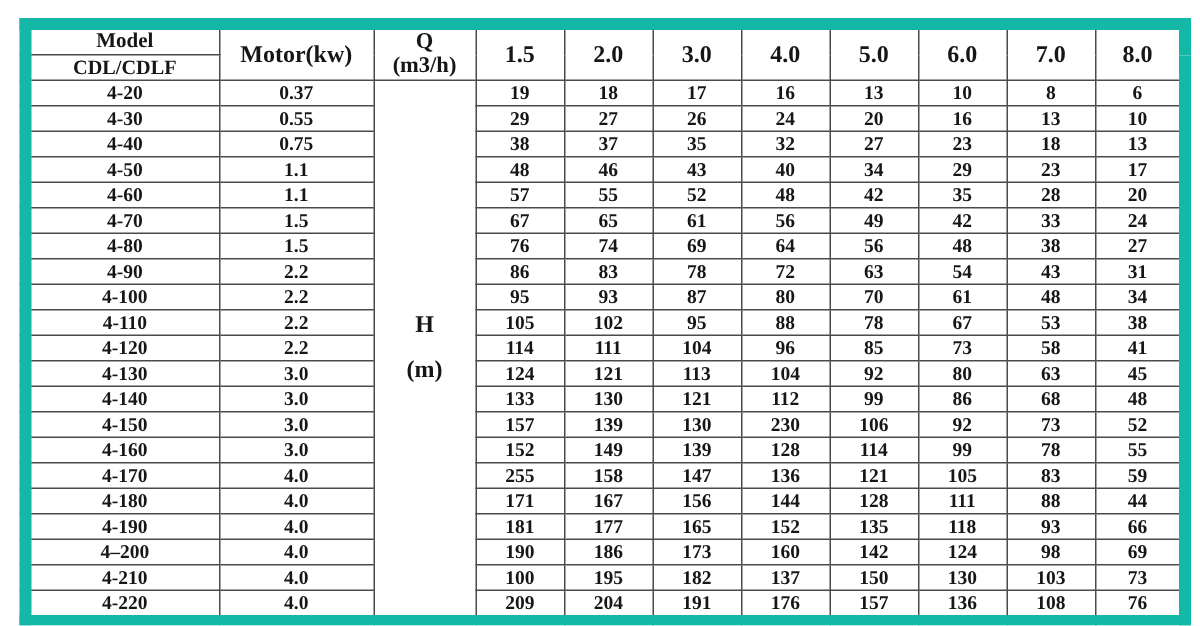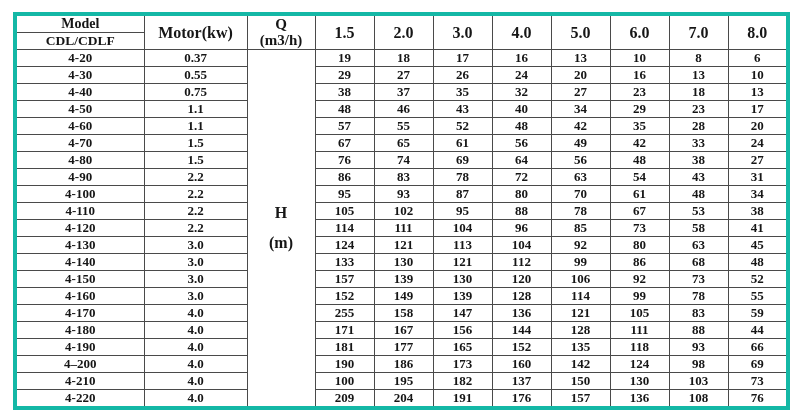--- a/index.html
+++ b/index.html
@@ -32,21 +32,21 @@
     border: 1px solid #4a4a4a;
     padding: 0;
     text-align: center;
     vertical-align: middle;
     color: #161616;
     font-weight: bold;
     overflow: hidden;
     white-space: nowrap;
   }
   table.spec {
-    border: 4px solid #14b8a6;
+    border: 8px solid #14b8a6;
   }
   th.model-head {
     font-size: 14px;
     height: 16px;
   }
   th.model-sub {
     font-size: 13.5px;
     height: 16px;
     margin-top: 8px;
   }
@@ -279,21 +279,21 @@
           <td class="head-value-cell">86</td>
           <td class="head-value-cell">68</td>
           <td class="head-value-cell">48</td>
         </tr>
         <tr>
           <td class="model-cell">4-150</td>
           <td class="motor-cell">3.0</td>
           <td class="head-value-cell">157</td>
           <td class="head-value-cell">139</td>
           <td class="head-value-cell">130</td>
-          <td class="head-value-cell">120</td>
+          <td class="head-value-cell">230</td>
           <td class="head-value-cell">106</td>
           <td class="head-value-cell">92</td>
           <td class="head-value-cell">73</td>
           <td class="head-value-cell">52</td>
         </tr>
         <tr>
           <td class="model-cell">4-160</td>
           <td class="motor-cell">3.0</td>
           <td class="head-value-cell">152</td>
           <td class="head-value-cell">149</td>

